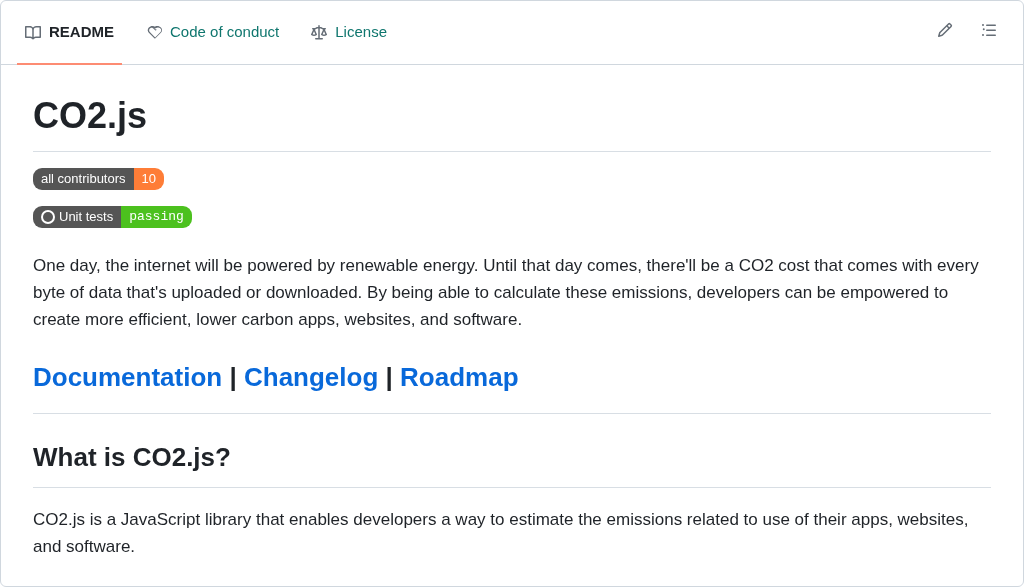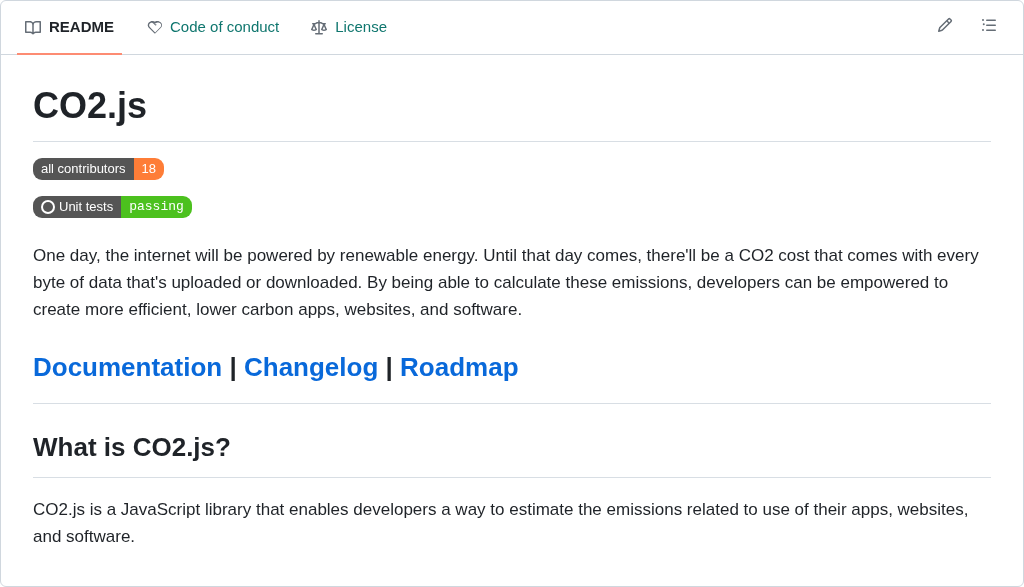--- a/index.html
+++ b/index.html
@@ -21,21 +21,21 @@
       border-radius: 6px;
       overflow: hidden;
       background: #ffffff;
     }
     .tabs-header {
       display: flex;
       align-items: center;
       justify-content: space-between;
       border-bottom: 1px solid #d0d7de;
       padding: 0 8px;
-      height: 54px;
+      height: 64px;
     }
     .tabs-left {
       display: flex;
       align-items: center;
       height: 100%;
     }
     .tab {
       display: flex;
       align-items: center;
       gap: 8px;
@@ -227,21 +227,21 @@
       </div>
     </div>
   </div>
 
   <div class="content">
     <h1 class="main-title">CO2.js</h1>
 
     <div class="badges">
       <div class="badge">
         <span class="badge-left">all contributors</span>
-        <span class="badge-right-orange">18</span>
+        <span class="badge-right-orange">10</span>
       </div>
       <div class="badge">
         <span class="badge-left">
           <span class="badge-gh-icon"></span>
           <span>Unit tests</span>
         </span>
         <span class="badge-right-green">passing</span>
       </div>
     </div>
 

